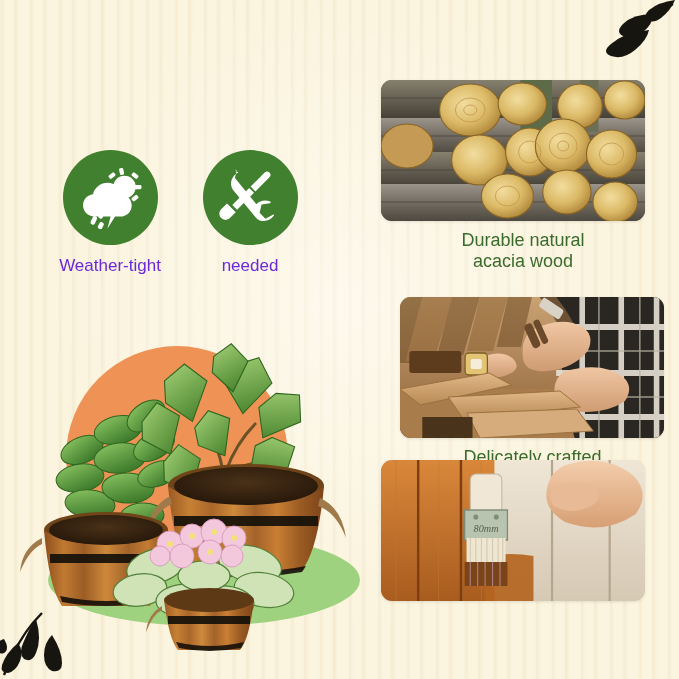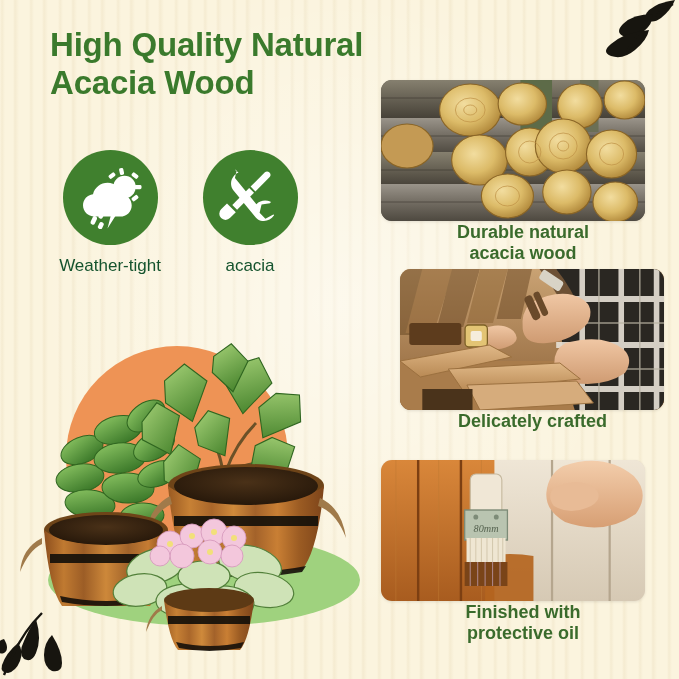--- a/index.html
+++ b/index.html
@@ -61,21 +61,21 @@
     border-radius: 50%;
     background: #40802e;
     margin: 0 auto;
     display: flex; align-items: center; justify-content: center;
   }
   .badge-circle svg { display:block; }
   .badge-label {
     margin-top: 11px;
     font-size: 17px;
     line-height: 20px;
-    color: #14532d;
+    color: #6d28d9;
     font-weight: 400;
   }
 
   
   .hero { position: absolute; left: 18px; top: 338px; width: 356px; height: 322px; }
   .hero-orange {
     position: absolute; left: 48px; top: 8px;
     width: 222px; height: 222px;
     border-radius: 50%;
     background: #ee9355;
@@ -92,47 +92,43 @@
   .panel { position: absolute; left: 381px; width: 284px; }
   .panel .photo {
     width: 264px; height: 141px;
     border-radius: 11px;
     overflow: hidden;
     position: relative;
     box-shadow: 0 1px 3px rgba(0,0,0,0.10);
   }
   .panel .photo svg { display:block; width:100%; height:100%; }
   .caption {
-    margin-top: 1px;
+    margin-top: 9px;
     font-size: 18px;
     line-height: 21px;
     color: #3a6b2c;
     text-align: center;
-    font-weight: 700;
+    font-weight: 400;
   }
   .p1 { top: 80px; }
-  .p2 { top: 269px; padding-left: 19px; }
+  .p2 { top: 297px; padding-left: 19px; }
   .p3 { top: 460px; }
 
   
   .leaf-tr { position: absolute; right: 2px; top: -2px; width: 78px; height: 64px; }
   .leaf-bl { position: absolute; left: -4px; bottom: 2px; width: 82px; height: 68px; }
   .leaf-tr svg, .leaf-bl svg { display: block; width: 100%; height: 100%; }
 </style>
 </head>
 <body>
 
 <div class="canvas">
   <div class="grain"></div>
   <div class="vign"></div>
 
-  <div class="heading">
-    <div>High Quality Natural</div>
-    <div>Acacia Wood</div>
-  </div>
 
   <div class="badges">
 
     <div class="badge-col c1">
       <div class="badge-circle">
         <svg width="64" height="62" viewBox="0 0 64 62">
           <g fill="#ffffff">
 
             <rect x="41.5" y="1" width="4.2" height="7" rx="1.4" transform="rotate(-12 43.6 4.5)"></rect>
             <rect x="53.5" y="6.5" width="7" height="4.2" rx="1.4" transform="rotate(38 57 8.6)"></rect>
@@ -162,21 +158,21 @@
 
             <path d="M17.8 6.4c-4.6 2.3-7.4 7.3-6.6 12.5.3 2 1.2 3.8 2.4 5.3l24.5 25.8c1.4 1.5 3.2 2.5 5.2 2.9 5.2 1 10.3-1.5 12.8-6 .4-.7-.5-1.4-1.1-.9l-7.2 4.7-6.2-5.7 1.4-8.3 8.3-1.9c.8-.2.9-1.3.1-1.6-4.8-1.8-10.3-.4-13.6 3.6L14.6 12.1l1.1-7.3c.1-.8-.9-1.3-1.5-.7z" transform="rotate(4 31 31)"></path>
 
             <path d="M50.2 5.3c-1.2-1.2-3.1-1.2-4.3 0L31.6 19.6l4.8 4.8L50.7 10c1.2-1.2 1.2-3.2-.5-4.7z"></path>
             <path d="M30.2 21.0l4.8 4.8-16.9 16.9-4.8-4.8z"></path>
             <path d="M12.4 39.2l4.8 4.8-5.9 5.9a6.2 6.2 0 01-8.8-8.8l5.9-5.9z" transform="translate(-0.4 1.2)"></path>
           </g>
         </svg>
       </div>
       <div class="badge-label">
-        <div>acacia</div>
+        <div>needed</div>
       </div>
     </div>
   </div>
 
   <div class="hero">
     <div class="hero-orange"></div>
     <div class="hero-green"></div>
     <svg class="hero-art" viewBox="0 0 356 322">
       <defs>
         <linearGradient id="wood" x1="0" y1="0" x2="1" y2="0">
@@ -512,24 +508,20 @@
         <rect x="90" y="102" width="46" height="24" fill="#7a4418"></rect>
         <g stroke="#c9accd" stroke-width="1.2" opacity="0.6">
           <path d="M96 102 V126"></path>
             <path d="M104 102 V126"></path>
             <path d="M112 102 V126"></path>
           <path d="M120 102 V126"></path>
             <path d="M128 102 V126"></path>
         </g>
       </svg>
     </div>
-    <div class="caption">
-      <div>Finished with</div>
-      <div>protective oil</div>
-    </div>
   </div>
 
   <div class="leaf-tr">
     <svg viewBox="0 0 78 64">
       <g fill="#17150f">
         <path d="M76 2 q-16 2 -26 10 q-6 6 -2 10 q6 4 14 -2 q10 -8 14 -18z"></path>
         <path d="M54 16 q-20 0 -30 10 q-8 8 0 12 q10 4 20 -4 q10 -8 10 -18z"></path>
         <path d="M50 32 q-24 2 -38 14 q-10 8 0 12 q12 4 24 -6 q12 -10 14 -20z"></path>
         <path d="M74 6 q-18 10 -30 24 q-10 12 -16 24" stroke="#17150f" stroke-width="2.2" fill="none"></path>
       </g>

